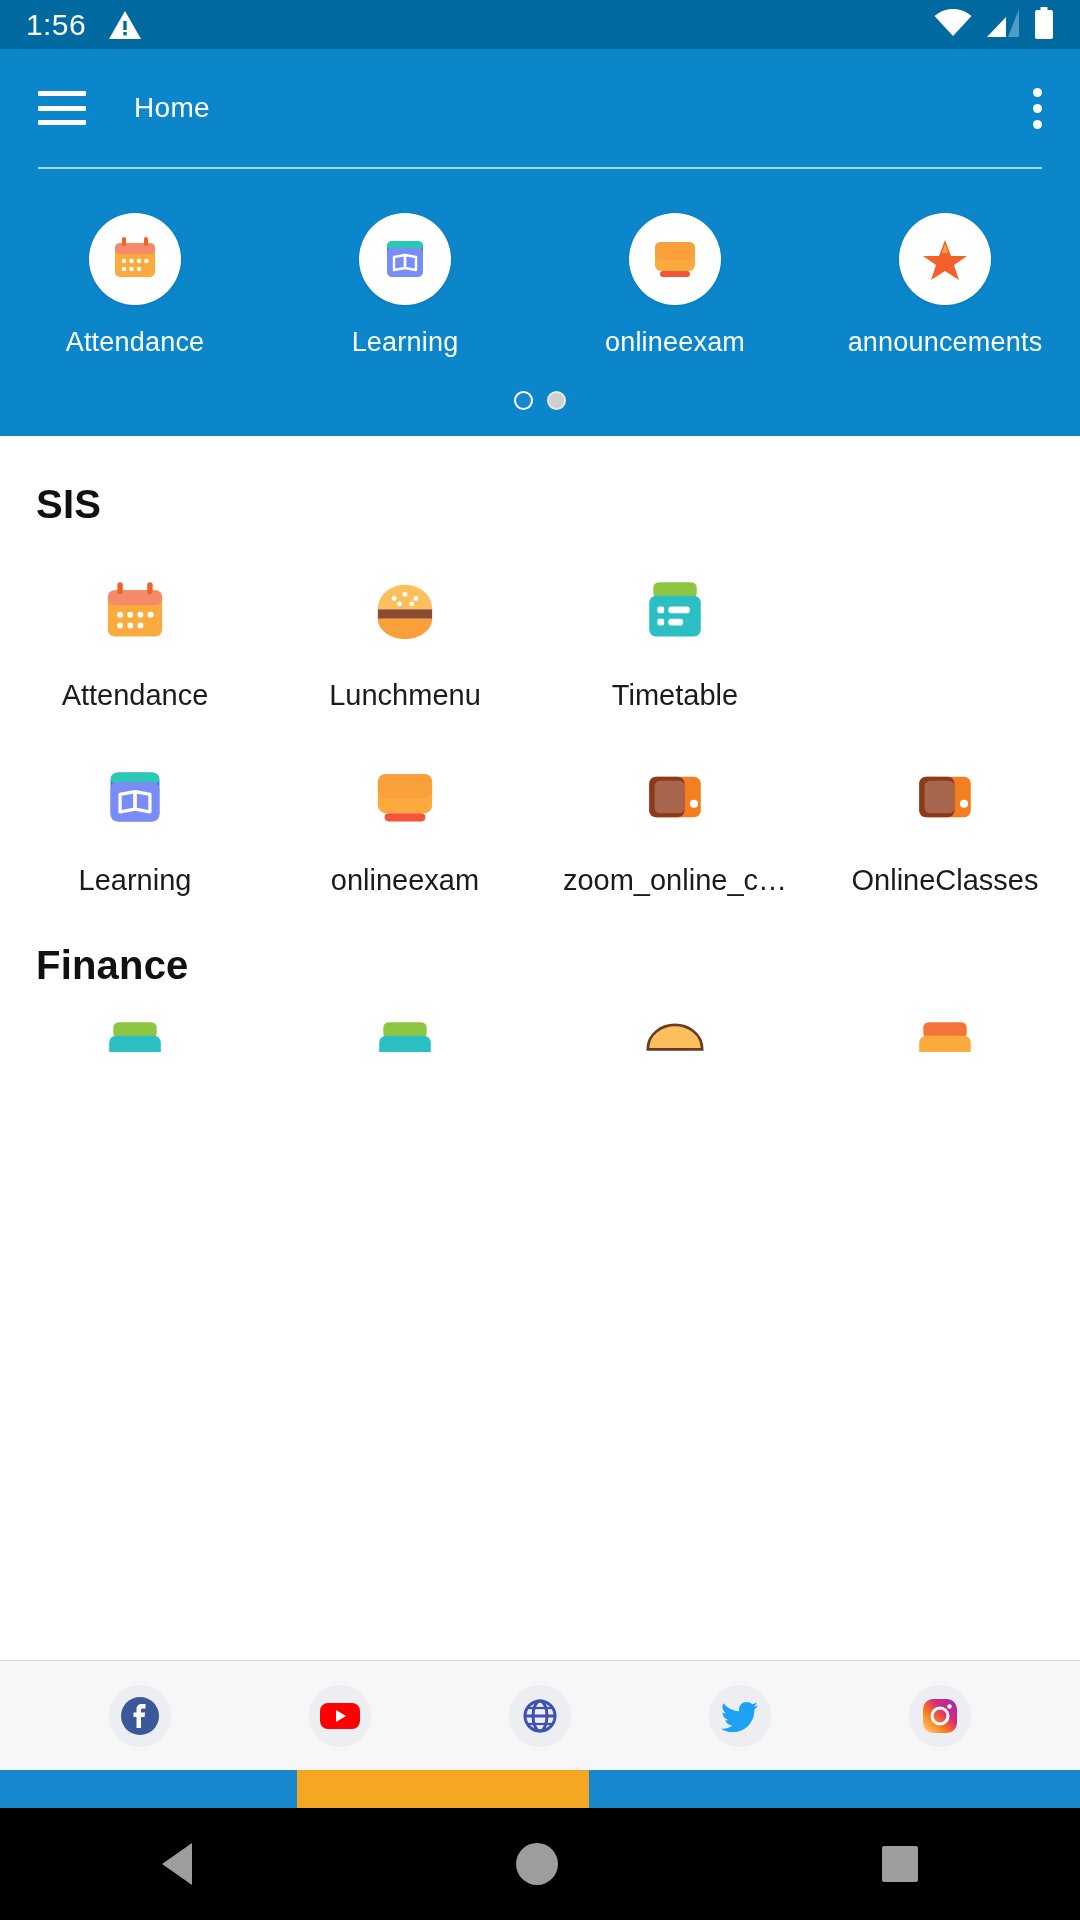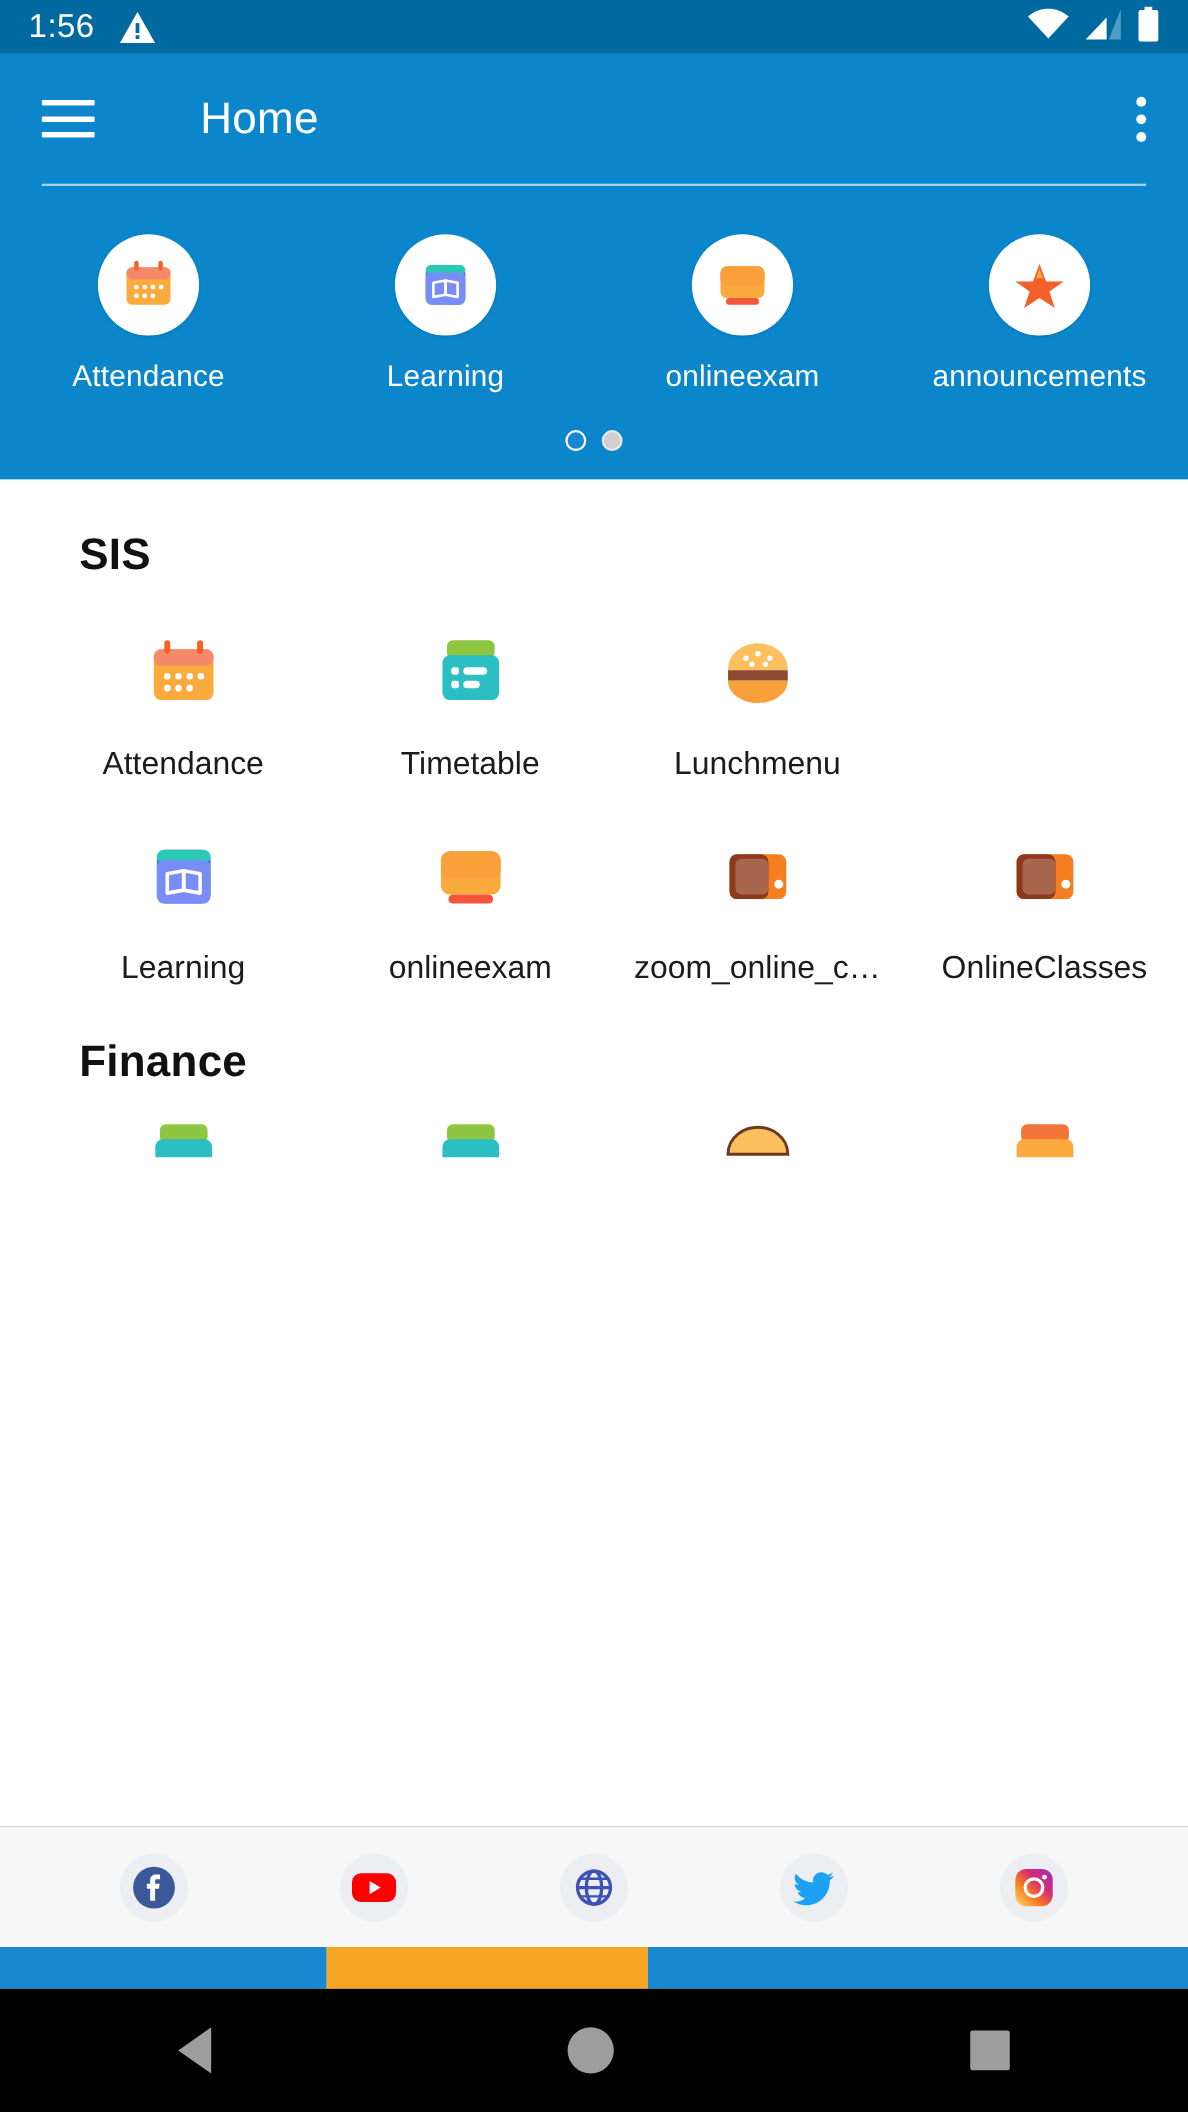--- a/index.html
+++ b/index.html
@@ -26,21 +26,21 @@
     background:#0b86cb;
     padding:0 0 0 0;
     position:relative;
   }
   .app-bar-top {
     height:118px; display:flex; align-items:center; padding:0 38px;
   }
   .hamburger { width:48px; height:34px; display:flex; flex-direction:column;
                justify-content:space-between; cursor:pointer; }
   .hamburger span { display:block; height:5px; background:#fff; border-radius:1px; width:100%; }
-  .app-title { color:#fff; font-size:40px; margin-left:96px; font-weight:400; letter-spacing:.3px; }
+  .app-title { color:#fff; font-size:28px; margin-left:48px; font-weight:400; letter-spacing:.3px; }
   .overflow { margin-left:auto; display:flex; flex-direction:column; gap:7px; align-items:center; cursor:pointer; }
   .overflow i { width:9px; height:9px; border-radius:50%; background:#fff; display:block; }
 
   .app-divider { height:2px; background:rgba(255,255,255,.65); margin:0 38px; }
 
   
   .carousel { padding:44px 0 0 0; }
   .carousel-row { display:flex; }
   .carousel-cell { flex:1; display:flex; flex-direction:column; align-items:center; cursor:pointer; }
   .circle {
@@ -48,21 +48,21 @@
     background:#fff; display:flex; align-items:center; justify-content:center;
     box-shadow:0 1px 3px rgba(0,0,0,.12);
   }
   .carousel-label { color:#fff; font-size:27px; margin-top:22px; letter-spacing:.2px; }
   .dots { display:flex; justify-content:center; gap:14px; padding:33px 0 26px; }
   .dot { width:19px; height:19px; border-radius:50%; box-sizing:border-box; cursor:pointer; }
   .dot.active { background:#1787d0; border:2px solid #ffffff; }
   .dot.inactive { background:#cfcfcf; border:2px solid #e8e8e8; }
 
   
-  .content { background:#fff; position:relative;padding-left:36px; }
+  .content { background:#fff; position:relative; }
   .section-title {
     font-size:40px; font-weight:bold; color:#111;
     padding:46px 0 0 36px; letter-spacing:.2px;
   }
   .grid { display:flex; flex-wrap:wrap; padding-top:24px; }
   .tile {
     width:25%; display:flex; flex-direction:column; align-items:center;
     padding:22px 4px 0; cursor:pointer;
   }
   .tile-icon { width:78px; height:78px; display:flex; align-items:center; justify-content:center; }
@@ -241,49 +241,49 @@
           </g>
         </svg>
       </div>
       <div class="tile-label">Attendance</div>
     </div>
 
 
     <div class="tile">
       <div class="tile-icon">
         <svg width="76" height="76" viewBox="0 0 56 56">
-          <rect x="12" y="6" width="32" height="12" rx="4" fill="#8ec641"></rect>
-          <rect x="9" y="16" width="38" height="30" rx="5" fill="#2bbfc4"></rect>
-          <g fill="#fff">
-            <rect x="15" y="24" width="5" height="5" rx="1.5"></rect>
-            <rect x="23" y="24" width="16" height="5" rx="2.5"></rect>
-            <rect x="15" y="33" width="5" height="5" rx="1.5"></rect>
-            <rect x="23" y="33" width="11" height="5" rx="2.5"></rect>
-          </g>
-        </svg>
-      </div>
-      <div class="tile-label">Timetable</div>
-    </div>
-
-    <div class="tile">
-      <div class="tile-icon">
-        <svg width="76" height="76" viewBox="0 0 56 56">
           <path d="M8 26 C8 14 19 8 28 8 C37 8 48 14 48 26 Z" fill="#fbbf5e"></path>
           <rect x="8" y="26" width="40" height="7" fill="#8b4a32"></rect>
           <path d="M8 33 C8 42 18 48 28 48 C38 48 48 42 48 33 Z" fill="#f9a03a"></path>
           <g fill="#fff">
             <circle cx="20" cy="18" r="1.8"></circle>
               <circle cx="28" cy="15" r="1.8"></circle>
             <circle cx="36" cy="18" r="1.8"></circle>
               <circle cx="24" cy="22" r="1.8"></circle>
             <circle cx="33" cy="22" r="1.8"></circle>
           </g>
         </svg>
       </div>
       <div class="tile-label">Lunchmenu</div>
+    </div>
+
+    <div class="tile">
+      <div class="tile-icon">
+        <svg width="76" height="76" viewBox="0 0 56 56">
+          <rect x="12" y="6" width="32" height="12" rx="4" fill="#8ec641"></rect>
+          <rect x="9" y="16" width="38" height="30" rx="5" fill="#2bbfc4"></rect>
+          <g fill="#fff">
+            <rect x="15" y="24" width="5" height="5" rx="1.5"></rect>
+            <rect x="23" y="24" width="16" height="5" rx="2.5"></rect>
+            <rect x="15" y="33" width="5" height="5" rx="1.5"></rect>
+            <rect x="23" y="33" width="11" height="5" rx="2.5"></rect>
+          </g>
+        </svg>
+      </div>
+      <div class="tile-label">Timetable</div>
     </div>
 
   </div>
 
   <div class="grid">
 
     <div class="tile">
       <div class="tile-icon">
         <svg width="76" height="76" viewBox="0 0 56 56">
           <rect x="10" y="10" width="36" height="36" rx="6" fill="#4e6ef2"></rect>

